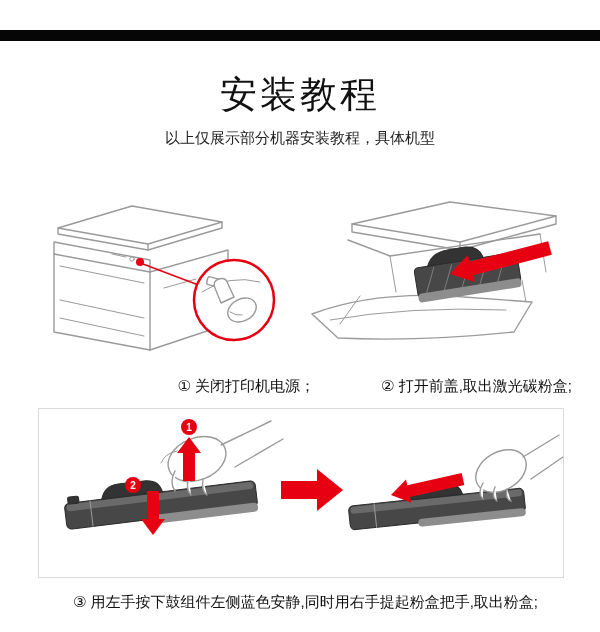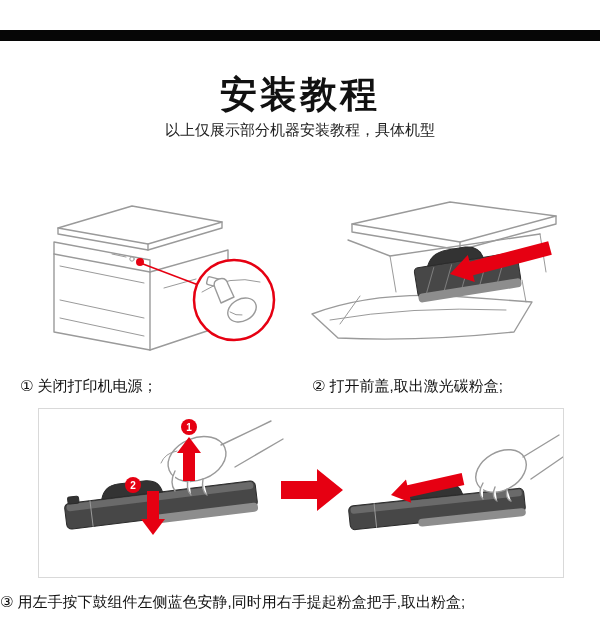--- a/index.html
+++ b/index.html
@@ -2,29 +2,29 @@
 <html style="--accent-red: #e60012; --line-gray: #9a9a9a; --top-bar: #060606; --text-dark: #111111; --panel-border: #d9d9d9;"><head>
 <meta charset="utf-8">
 <style>
   html,body{margin:0;padding:0}
   body{
     width:600px;height:632px;background:#ffffff;position:relative;overflow:hidden;
     font-family:"Liberation Sans","DejaVu Sans",sans-serif;color:#111;
   }
   .top-bar{position:absolute;top:30px;left:0;width:600px;height:11px;background:var(--top-bar,#060606)}
   .title{position:absolute;top:70px;left:0;width:600px;margin:0;text-align:center;
-         font-size:37px;font-weight:700;letter-spacing:3px;color:var(--text-dark,#111)}
-  .subtitle{position:absolute;top:116px;left:0;width:600px;margin:0;text-align:center;
+         font-size:37px;font-weight:400;letter-spacing:3px;color:var(--text-dark,#111)}
+  .subtitle{position:absolute;top:124px;left:0;width:600px;margin:0;text-align:center;
             font-size:15px;line-height:27px;color:#222}
   .panel{position:absolute;margin:0;padding:0}
   .panel-1{top:196px;left:44px;width:246px;height:178px}
   .panel-2{top:196px;left:300px;width:272px;height:178px}
-  .caption{position:absolute;font-size:15px;color:#111;text-align:left;line-height:20px}
+  .caption{position:absolute;font-size:15px;color:#111;text-align:right;line-height:20px}
   .caption-1{top:376px;left:20px;width:295px}
-  .caption-2{top:376px;left:312px;width:252px}
+  .caption-2{top:376px;left:320px;width:252px}
   .bottom-box{position:absolute;top:408px;left:38px;width:526px;height:170px;
               border:1px solid var(--panel-border,#d9d9d9);box-sizing:border-box;background:#fff}
   .caption-3{top:592px;left:0;width:538px}
 
   
   .ln{fill:none;stroke:var(--line-gray,#9a9a9a);stroke-width:1.4;stroke-linejoin:round;stroke-linecap:round}
   .thin{fill:none;stroke:var(--line-gray,#9a9a9a);stroke-width:1;stroke-linecap:round}
   .red{fill:var(--accent-red,#e60012);stroke:none}
   .redring{fill:#ffffff;stroke:var(--accent-red,#e60012);stroke-width:2.5}
   .redln{fill:none;stroke:var(--accent-red,#e60012);stroke-width:1.5}

